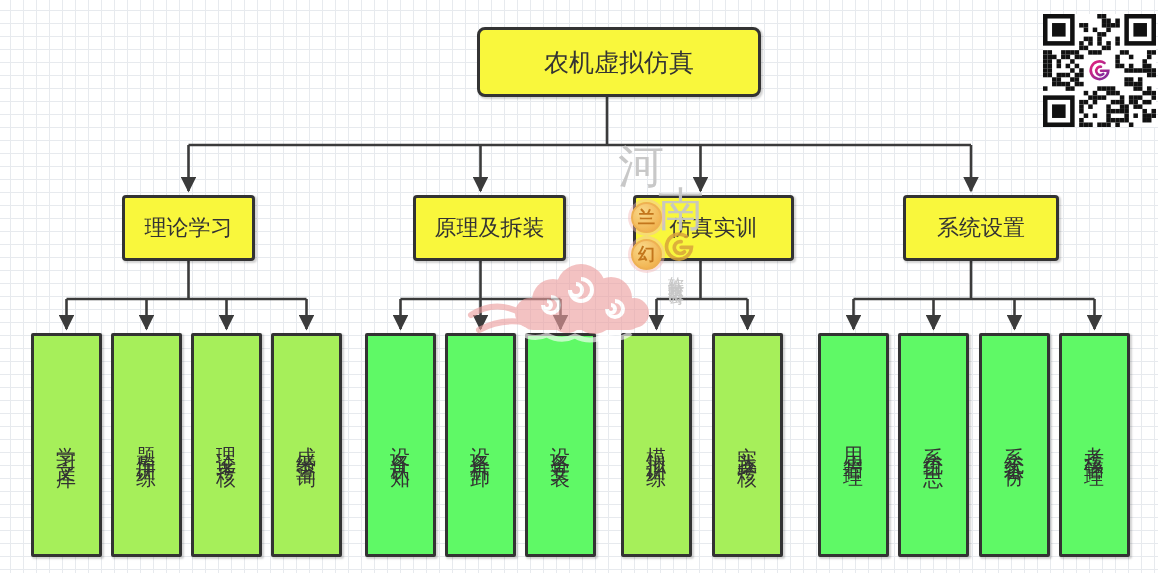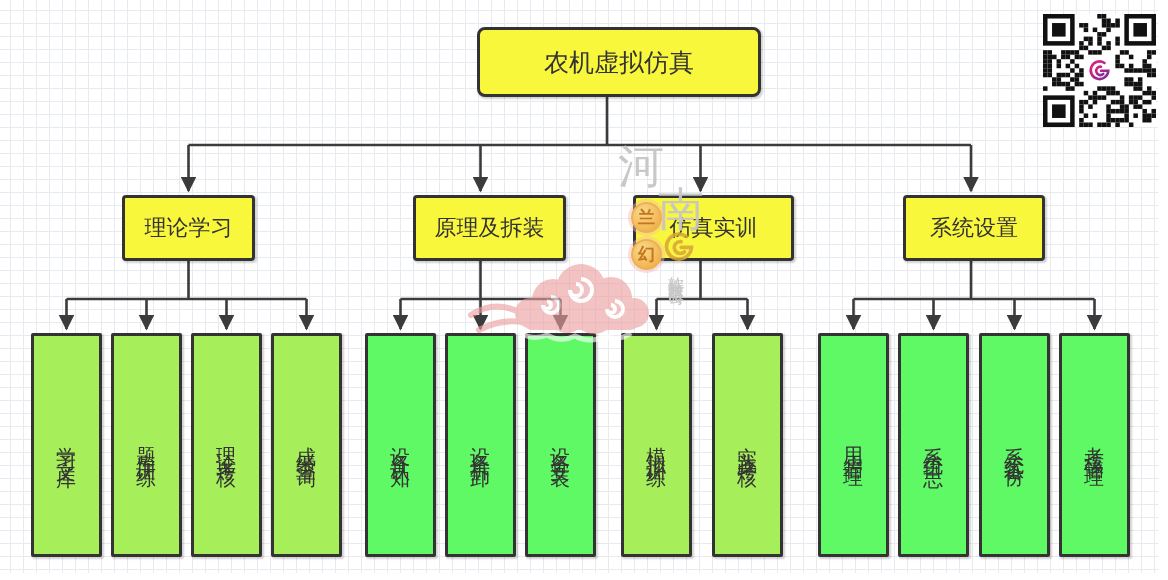--- a/index.html
+++ b/index.html
@@ -94,21 +94,21 @@
     <path d="M933.5,299 V329" marker-end="url(#arw)"></path>
     <path d="M1014.5,299 V329" marker-end="url(#arw)"></path>
     <path d="M1094.5,299 V329" marker-end="url(#arw)"></path>
   </svg>
 
   <div class="node lvl1">农机虚拟仿真</div>
 
   <div class="node lvl2" style="left:122px;width:133px">理论学习</div>
   <div class="node lvl2" style="left:413px;width:153px">原理及拆装</div>
   <div class="node lvl2" style="left:633px;width:161px">仿真实训</div>
-  <div class="node lvl2" style="left:903px;width:142px">系统设置</div>
+  <div class="node lvl2" style="left:903px;width:156px">系统设置</div>
 
   <div class="node leaf green-a" style="left:31px">学习文库</div>
   <div class="node leaf green-a" style="left:111px">题库训练</div>
   <div class="node leaf green-a" style="left:191px">理论考核</div>
   <div class="node leaf green-a" style="left:271px">成绩查询</div>
 
   <div class="node leaf green-b" style="left:365px">设备认知</div>
   <div class="node leaf green-b" style="left:445px">设备拆卸</div>
   <div class="node leaf green-b" style="left:525px">设备安装</div>
 

